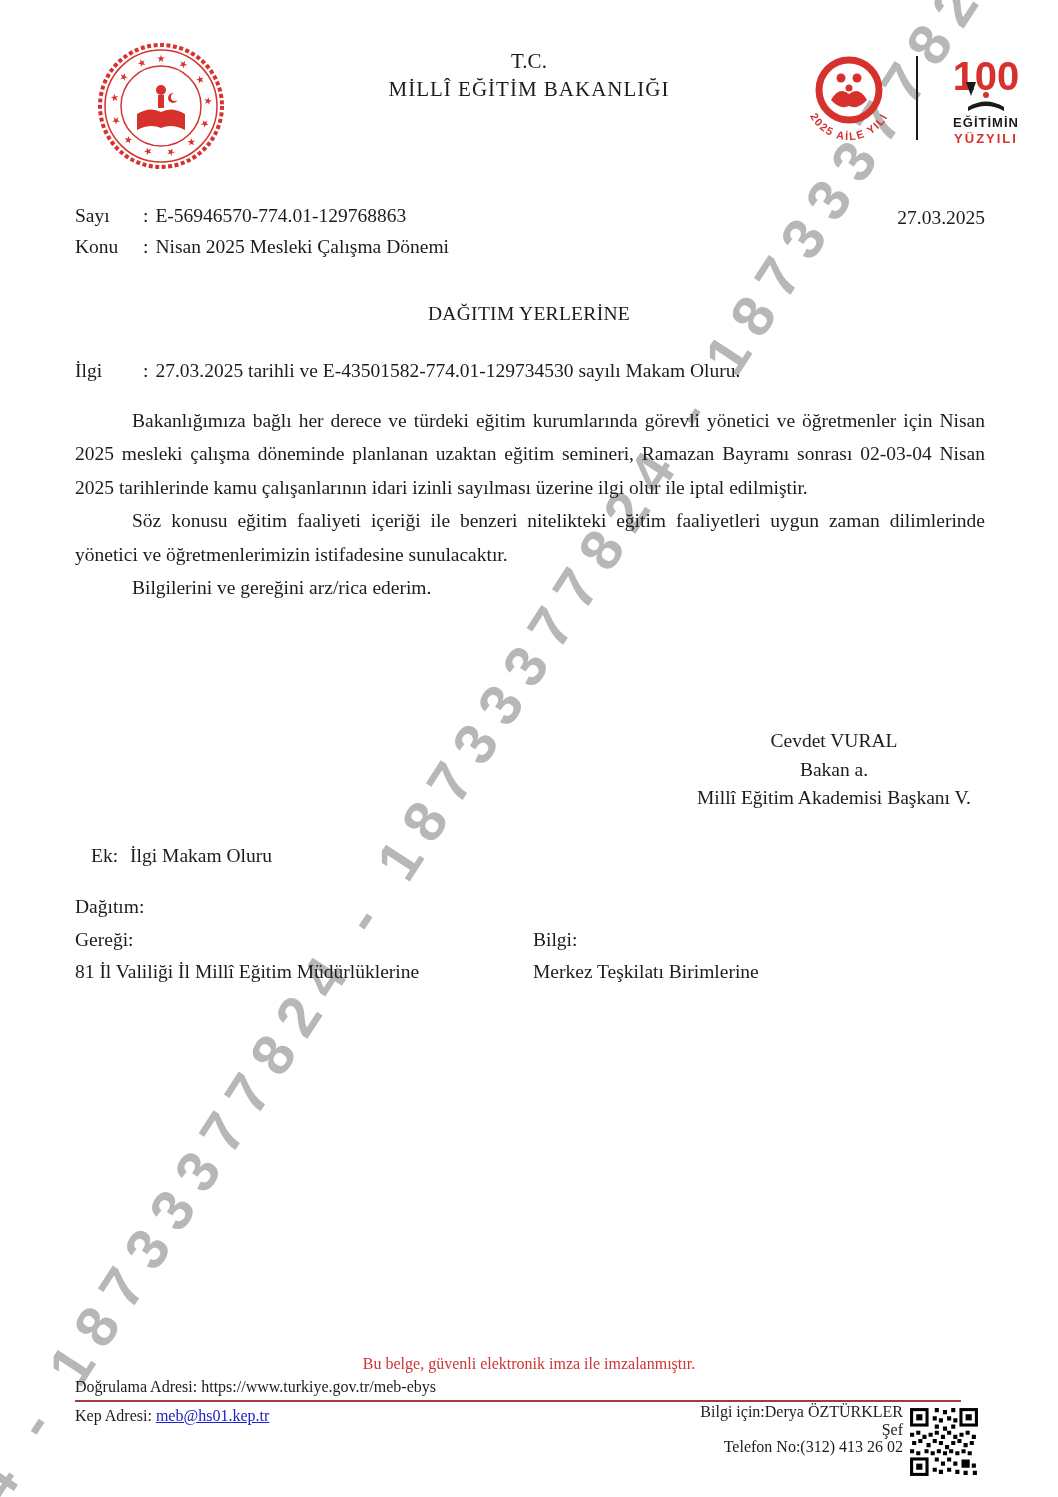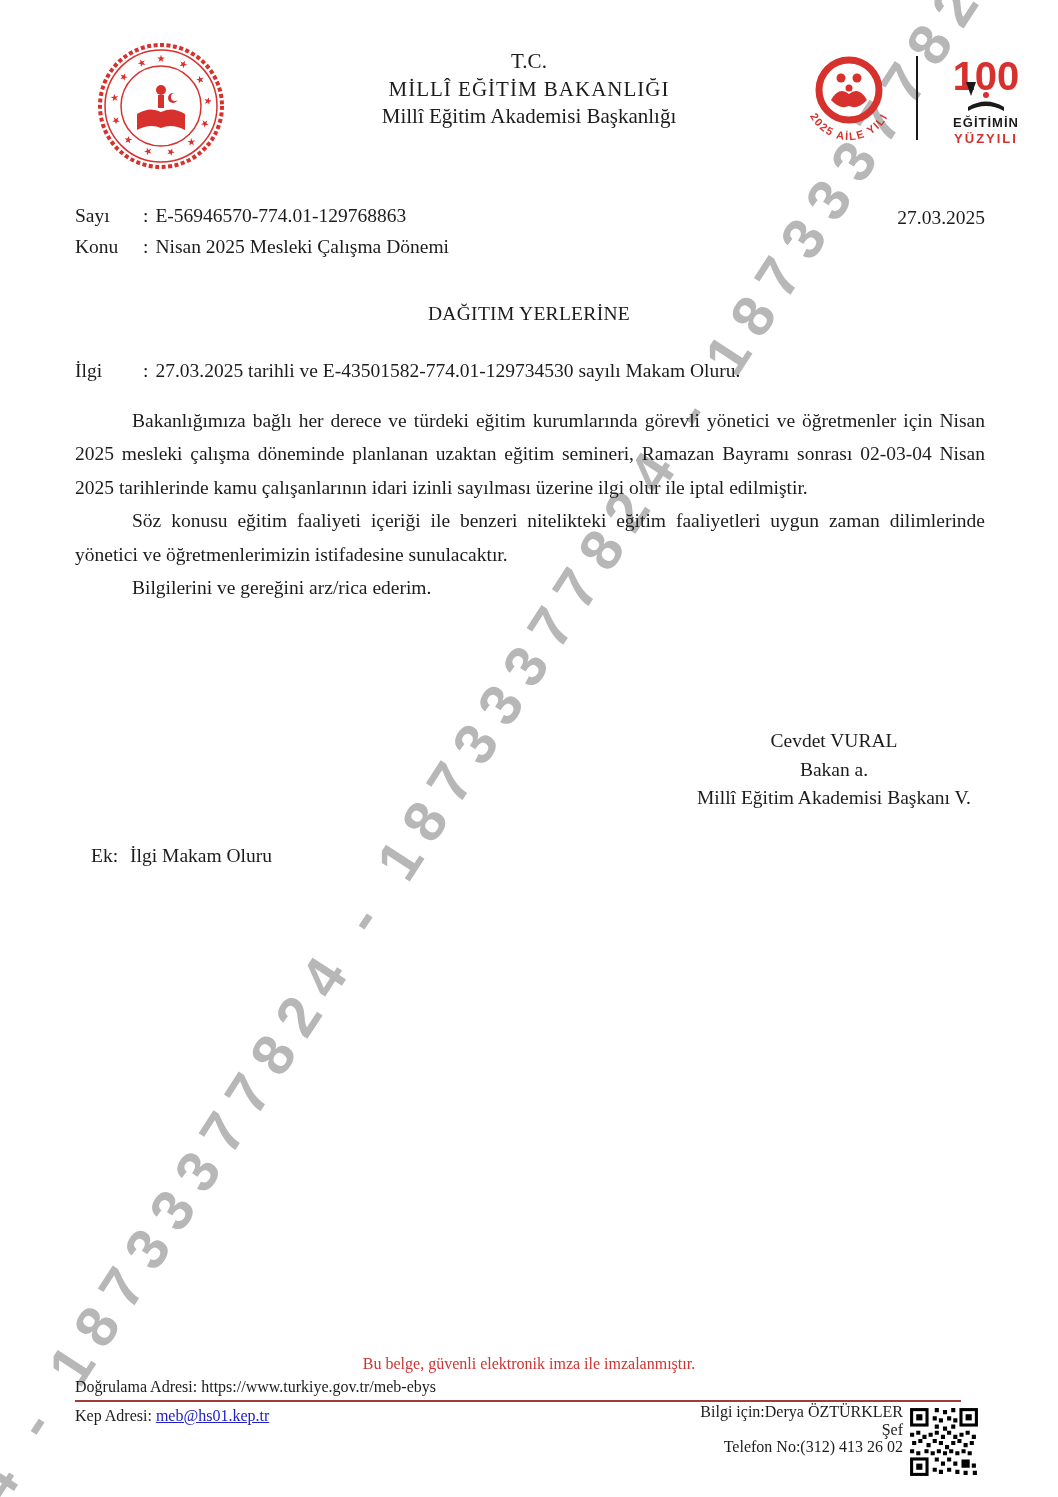--- a/index.html
+++ b/index.html
@@ -87,21 +87,20 @@
         <rect x="63" y="55" width="6" height="13" fill="#d7312e"></rect>
         <circle cx="78" cy="58" r="5" fill="#d7312e"></circle>
         <circle cx="80" cy="57" r="4" fill="#ffffff"></circle>
         <path d="M42 74 Q55 66 66 72 Q77 66 90 74 L90 90 Q77 83 66 88 Q55 83 42 90 Z" fill="#d7312e"></path>
       </svg>
     </span>
 
     <div class="header-center">
       <div>T.C.</div>
       <div class="caps">MİLLÎ EĞİTİM BAKANLIĞI</div>
-      <div>Millî Eğitim Akademisi Başkanlığı</div>
     </div>
 
     <div class="logos-right">
       <span>
         <svg width="102" height="104" viewBox="0 0 102 104">
           <defs>
             <path id="aileArc" d="M10 62 A 44 44 0 0 0 92 62" fill="none"></path>
           </defs>
           <circle cx="51" cy="40" r="30" fill="none" stroke="#d7312e" stroke-width="7"></circle>
           <circle cx="43" cy="28" r="4.5" fill="#d7312e"></circle>
@@ -152,20 +151,33 @@
   <div class="layer signature">
     <div>Cevdet VURAL</div>
     <div>Bakan a.</div>
     <div>Millî Eğitim Akademisi Başkanı V.</div>
   </div>
 
   <div class="layer ek">
     <span>Ek:</span><span class="ek-value">İlgi Makam Oluru</span>
   </div>
 
+  <div class="layer distribution">
+    <div>Dağıtım:</div>
+    <div class="dist-cols">
+      <div>
+        <div>Gereği:</div>
+        <div>81 İl Valiliği İl Millî Eğitim Müdürlüklerine</div>
+      </div>
+      <div>
+        <div>Bilgi:</div>
+        <div>Merkez Teşkilatı Birimlerine</div>
+      </div>
+    </div>
+  </div>
 
   <div class="layer footer-notice">Bu belge, güvenli elektronik imza ile imzalanmıştır.</div>
 
   <div class="layer footer-ver">
     <span>
       <span>Doğrulama Adresi:</span>
       <span>https://www.turkiye.gov.tr/meb-ebys</span>
     </span>
   </div>
 

